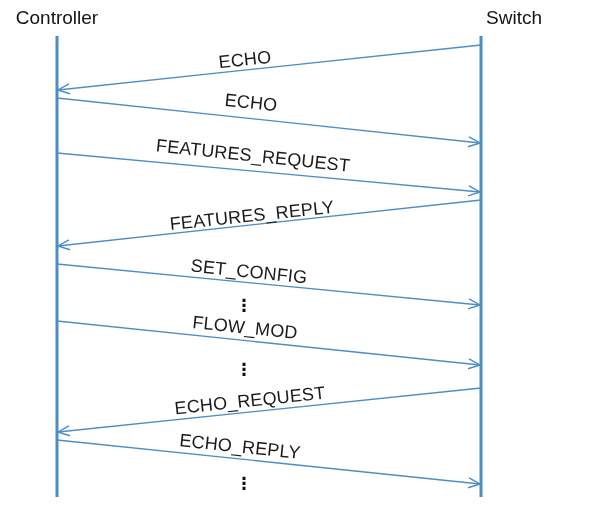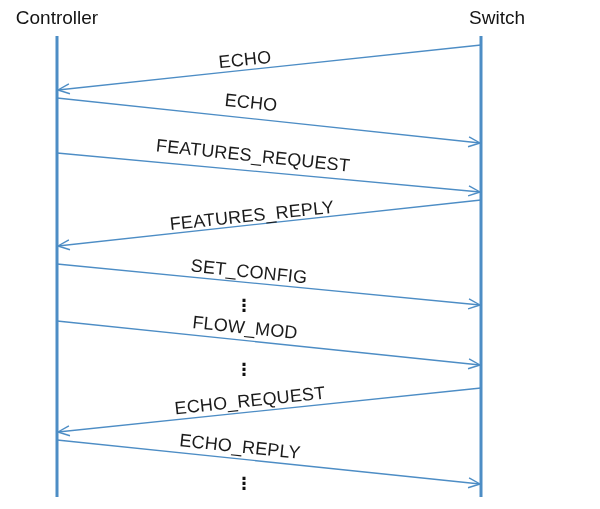--- a/index.html
+++ b/index.html
@@ -12,21 +12,21 @@
   }
   .canvas > svg { position:absolute; left:0; top:0; }
 
   .participant {
     position:absolute; top:7px;
     transform:translateX(-50%);
     font-size:19px; color:#141414;
     white-space:nowrap;
   }
   .h-controller { left:57px;text-align:center; }
-  .h-switch    { left:497px; }
+  .h-switch    { left:514px; }
 
   .msg {
     position:absolute;
     font-size:18px; color:#1a1a1a;
     white-space:nowrap; letter-spacing:0.2px;
   }
   .m0 { left:245px; top:60px;  transform:translate(-50%,-50%) rotate(-6deg); }
   .m1 { left:251px; top:103px; transform:translate(-50%,-50%) rotate(6deg);  }
   .m2 { left:253px; top:156px; transform:translate(-50%,-50%) rotate(6deg);  }
   .m3 { left:252px; top:216px; transform:translate(-50%,-50%) rotate(-6deg); }

